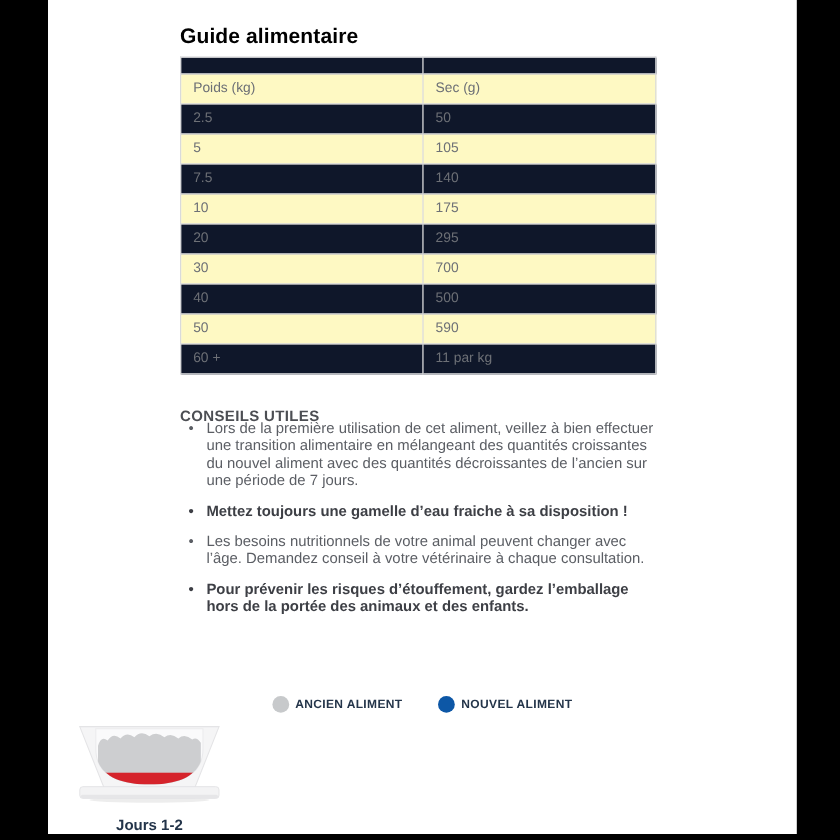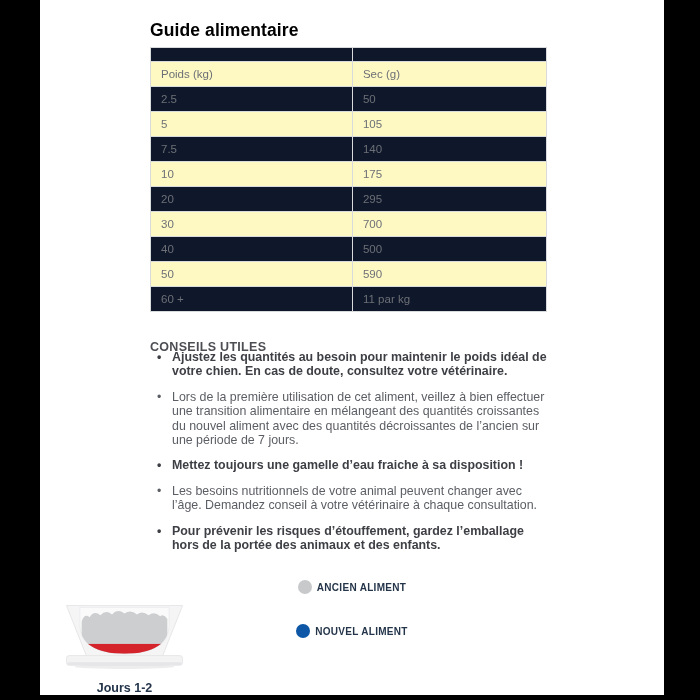--- a/index.html
+++ b/index.html
@@ -20,21 +20,21 @@
 
   .tips-heading{position:absolute;left:110px;top:328px;font-size:12.5px;font-weight:700;
                 color:#4c4e53;letter-spacing:.3px;margin-top:12px;}
   .tips-list{position:absolute;left:110px;top:350px;width:402px;margin:0;padding:0;list-style:none;}
   .tips-list li{position:relative;padding-left:22px;margin-bottom:11px;font-size:12.4px;line-height:14.4px;}
   .tips-list li::before{content:"\2022";position:absolute;left:7px;top:0;font-size:12.4px;}
   .tips-list li.bold{font-weight:700;color:#3d3f45;}
   .tips-list li.normal{font-weight:400;color:#5b5e64;}
 
   .legend{position:absolute;left:0;top:580px;width:624px;display:flex;justify-content:center;
-          align-items:center;gap:30px;flex-direction:column;}
+          align-items:center;gap:30px;}
   .legend-item{display:flex;align-items:center;gap:5px;}
   .legend-swatch{width:14px;height:14px;border-radius:50%;display:inline-block;}
   .legend-label{font-size:10px;font-weight:700;letter-spacing:.3px;color:#24354a;}
 
   .bowls{position:absolute;left:0;top:598px;width:624px;box-sizing:border-box;
          padding:0 8px 0 22px;display:flex;justify-content:space-between;flex-direction:column;}
   .bowl-col{width:125px;display:flex;flex-direction:column;align-items:center;}
   .bowl-col svg{width:125px;height:74px;display:block;}
   .bowl-label{margin-top:9px;font-size:12.5px;font-weight:700;color:#24354a;}
 </style>
@@ -92,21 +92,20 @@
           </tr>
           <tr class="gray">
             <td class="c1">60 +</td>
             <td>11 par kg</td>
           </tr>
         </tbody>
     </table>
 
     <div class="tips-heading">CONSEILS UTILES</div>
     <ul class="tips-list">
-        <li class="bold">Ajustez les quantités au besoin pour maintenir le poids idéal de votre chien. En cas de doute, consultez votre vétérinaire.</li>
         <li class="normal">Lors de la première utilisation de cet aliment, veillez à bien effectuer une transition alimentaire en mélangeant des quantités croissantes du nouvel aliment avec des quantités décroissantes de l’ancien sur une période de 7 jours.</li>
         <li class="bold">Mettez toujours une gamelle d’eau fraiche à sa disposition !</li>
         <li class="normal">Les besoins nutritionnels de votre animal peuvent changer avec l’âge. Demandez conseil à votre vétérinaire à chaque consultation.</li>
         <li class="bold">Pour prévenir les risques d’étouffement, gardez l’emballage hors de la portée des animaux et des enfants.</li>
       </ul>
 
     <div class="legend">
       <div class="legend-item">
         <span class="legend-swatch" style="background: rgb(199, 201, 203);"></span>
         <span class="legend-label">ANCIEN ALIMENT</span>

